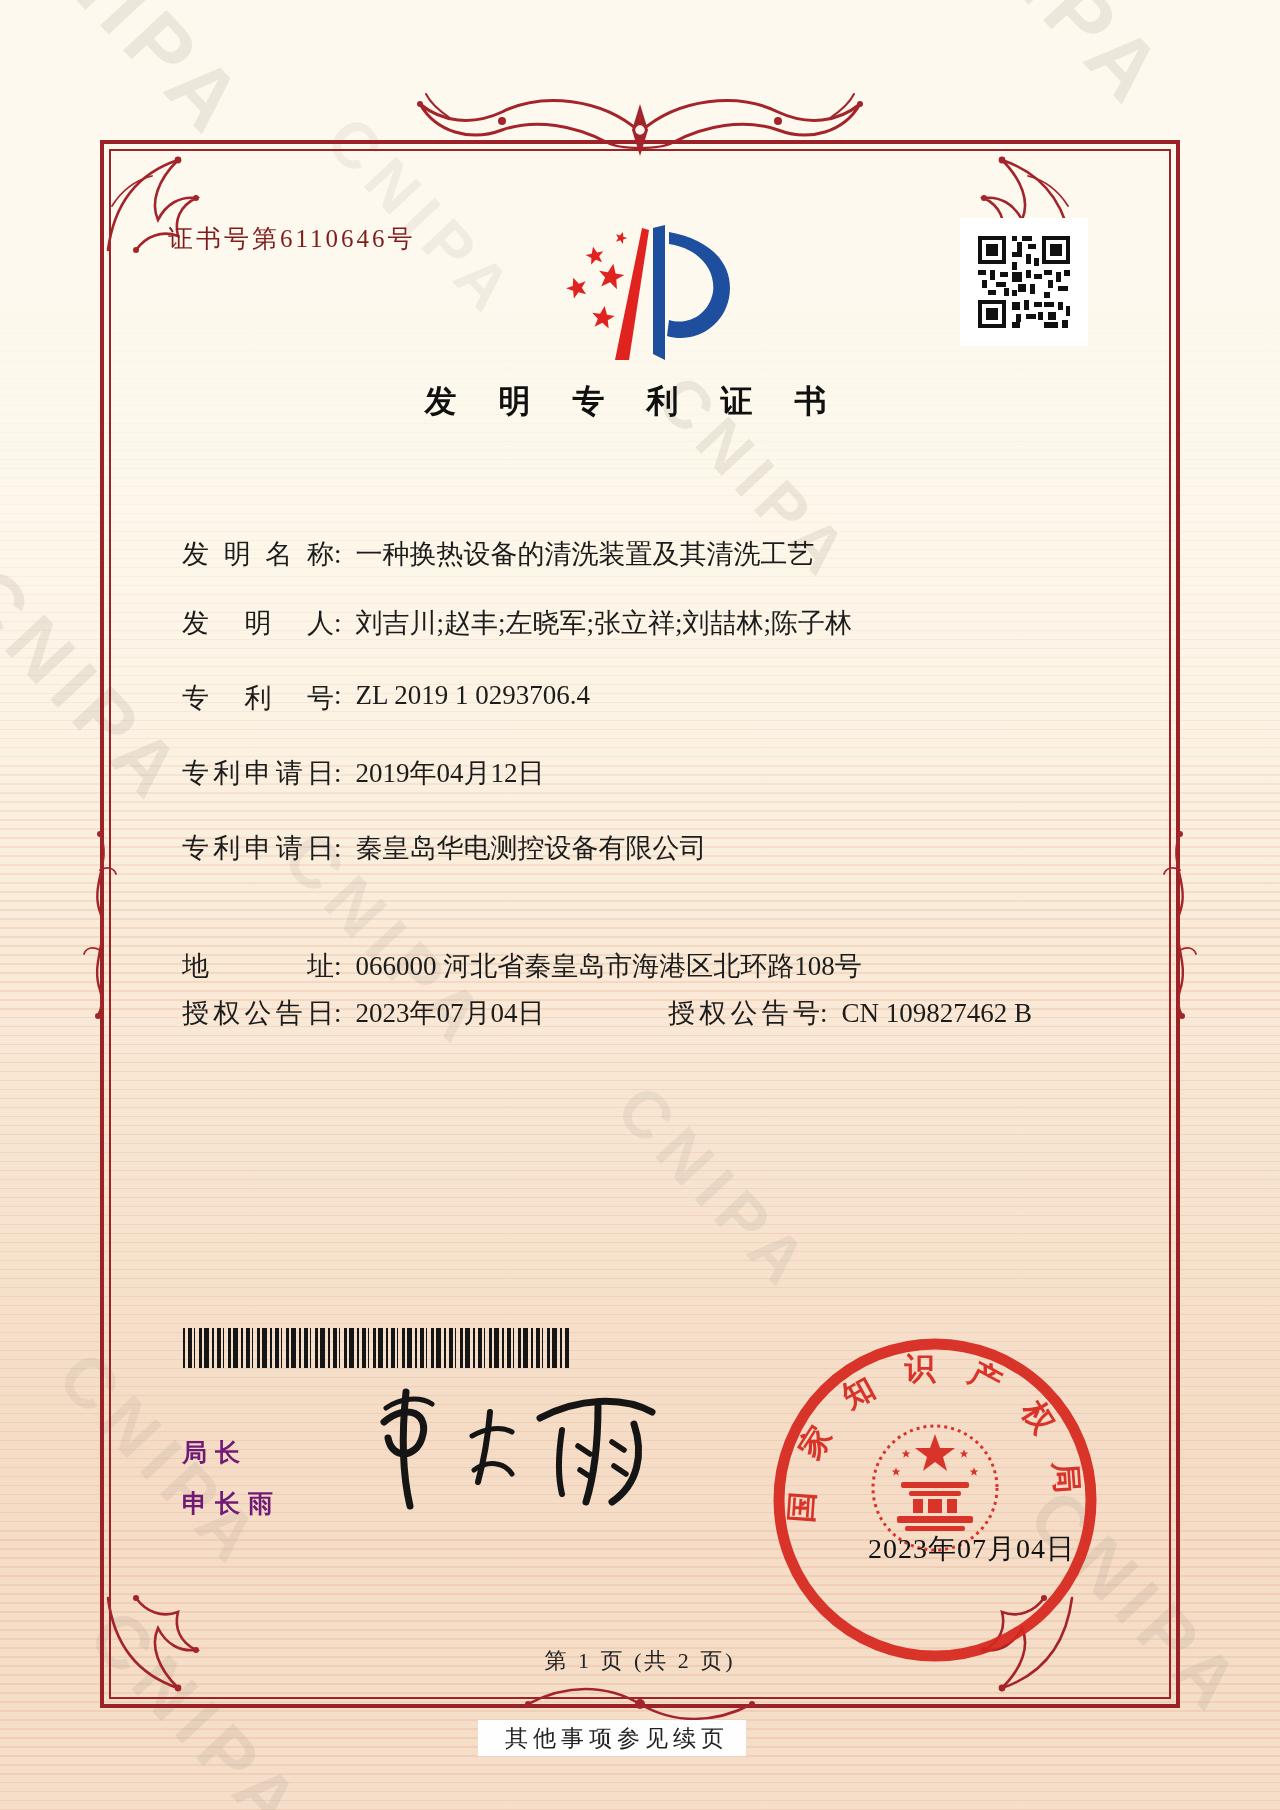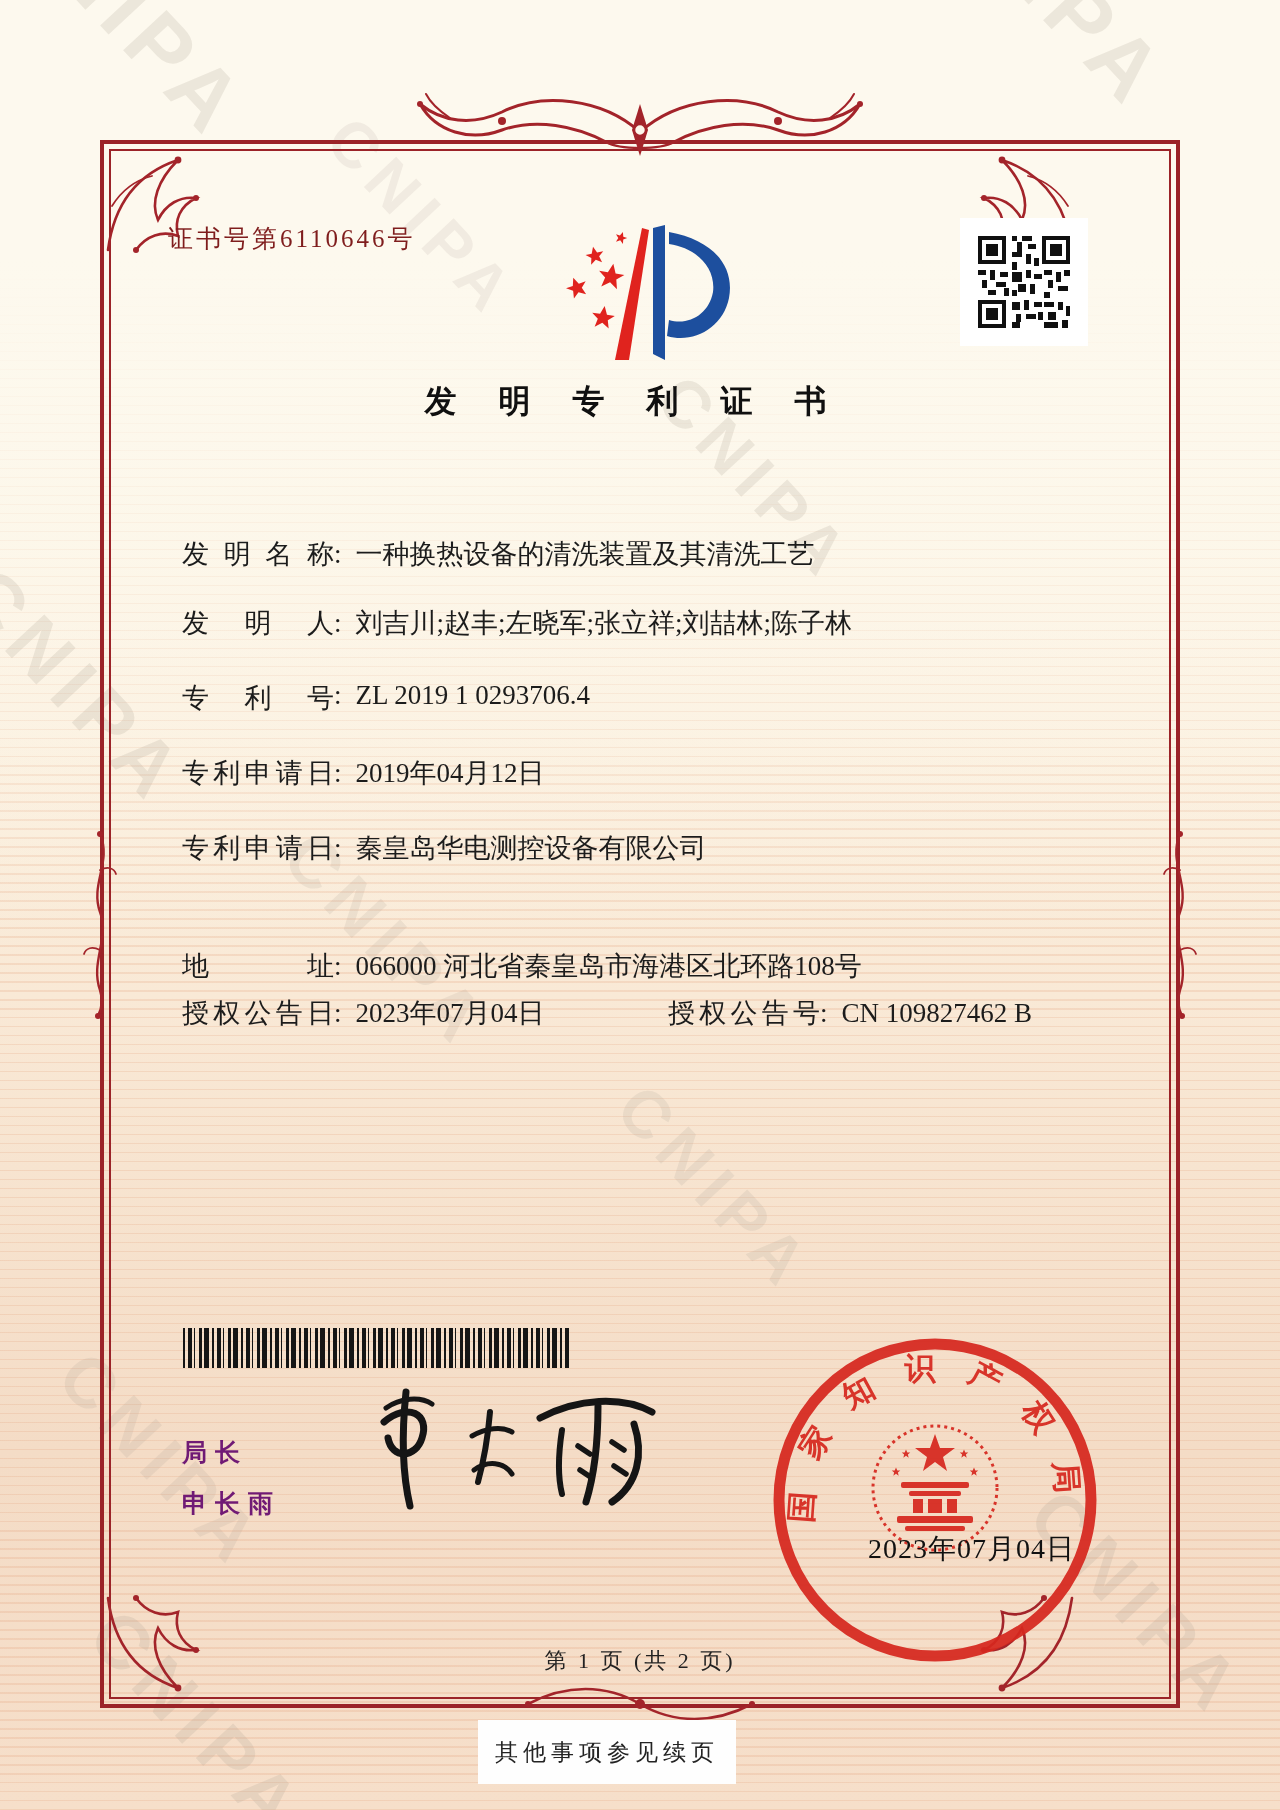--- a/index.html
+++ b/index.html
@@ -41,22 +41,22 @@
     background:repeating-linear-gradient(90deg,#151515 0 2px,rgba(0,0,0,0) 2px 5px,#151515 5px 9px,rgba(0,0,0,0) 9px 11px,#151515 11px 12px,rgba(0,0,0,0) 12px 16px,#151515 16px 19px,rgba(0,0,0,0) 19px 21px,#151515 21px 26px,rgba(0,0,0,0) 26px 29px);}
   
   .signer{position:absolute;left:182px;font-family:"Liberation Sans","DejaVu Sans",sans-serif;
           font-weight:600;font-size:25px;color:#701a75;letter-spacing:8px;}
   .sig{position:absolute;left:372px;top:1378px;}
   
   .seal{position:absolute;left:765px;top:1330px;opacity:.93;}
   .sealdate{position:absolute;left:868px;top:1530px;font-size:28px;color:#111;letter-spacing:1px;}
   
   .pageinfo{position:absolute;left:0;top:1646px;width:1280px;text-align:center;font-size:22px;color:#222;letter-spacing:3px;}
-  .contnote{position:absolute;left:478px;top:1720px;width:258px;height:64px;background:#fefefe;
-            display:flex;align-items:center;justify-content:center;font-size:23px;color:#232323;letter-spacing:5px;}
+  .contnote{position:absolute;left:478px;top:1720px;width:258px;height:36px;background:#fefefe;
+            display:flex;align-items:center;justify-content:center;font-size:23px;color:#232323;letter-spacing:5px;padding-left:10px;}
 </style>
 </head>
 <body>
 
 <div class="layer waves"></div>
 <div class="layer wavefade"></div>
 
 <div class="layer">
   <div class="wm" style="left:-30px;top:-40px;font-size:86px;">CNIPA</div>
   <div class="wm" style="left:890px;top:-70px;font-size:86px;">CNIPA</div>

